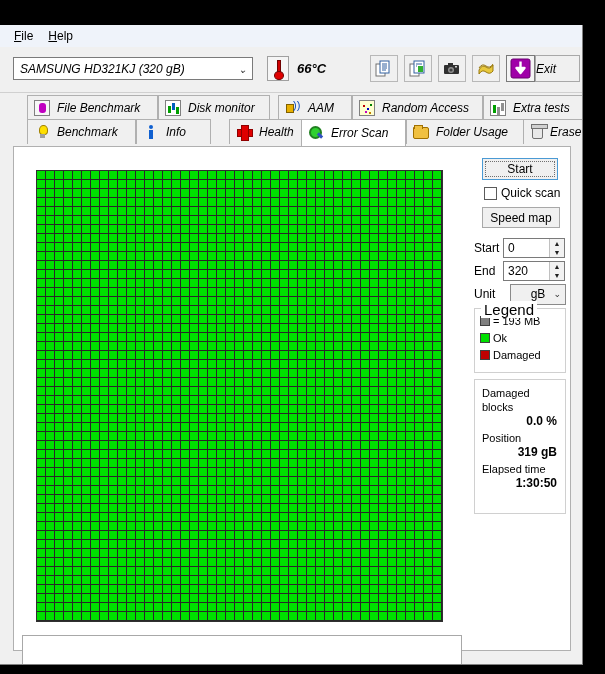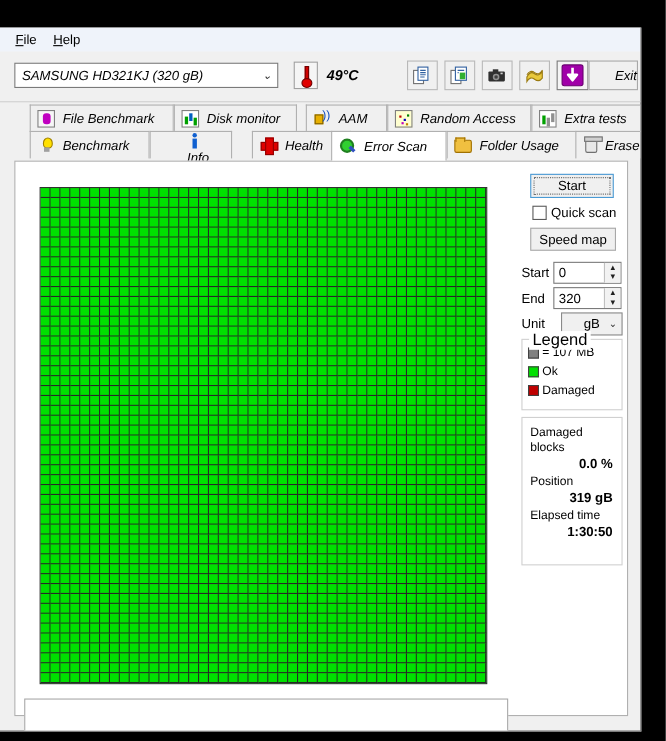--- a/index.html
+++ b/index.html
@@ -102,21 +102,21 @@
     left: 506px; width: 29px;
     border: 1px solid #7a7a7a;
     background: #f4f4f4;
   }
   #btn-exit {
     position: absolute; left: 535px; top: 8px;
     width: 45px; height: 27px;
     background: #f0f0f0;
     border: 1px solid #a8a8a8;
     font-size: 12px; color: #000;
-    display: flex; align-items: center; justify-content: flex-end;
+    display: flex; align-items: center; justify-content: flex-start;
   }
 
   
   #tabstrip {
     position: absolute; left: 13px; top: 70px;
     width: 558px; height: 52px;
   }
   .tab-row { position: absolute; left: 0; width: 558px; height: 25px; }
   #tab-row-top { top: 0; }
   #tab-row-bottom { top: 24px; }
@@ -404,21 +404,21 @@
     <div id="disk-select">
       <span>SAMSUNG HD321KJ (320 gB)</span>
       <span class="dd-arrow">⌄</span>
     </div>
 
     <div class="temp-box">
       <span class="thermo">
         <span class="stem"></span>
           <span class="bulb"></span>
       </span>
-      <span class="temp-text">49°C</span>
+      <span class="temp-text">66°C</span>
     </div>
 
     <div class="tool-btn" id="btn-copy-text">
       <svg width="18" height="18" viewBox="0 0 18 18">
         <rect x="1" y="4" width="9" height="12" fill="#fff" stroke="#707070"></rect>
         <rect x="5" y="1" width="9" height="12" fill="#fff" stroke="#3060a0"></rect>
         <g stroke="#3060a0" stroke-width="1">
           <line x1="7" y1="4" x2="12" y2="4"></line>
             <line x1="7" y1="6" x2="12" y2="6"></line>
           <line x1="7" y1="8" x2="12" y2="8"></line>
@@ -490,21 +490,21 @@
         <span class="ticon ic-extra"></span>
         <span class="tlabel">Extra tests</span>
       </div>
     </div>
 
     <div class="tab-row" id="tab-row-bottom">
       <div class="tab" style="left:14px;width:109px;">
         <span class="ticon ic-bench"></span>
         <span class="tlabel">Benchmark</span>
       </div>
-      <div class="tab" style="left:123px;width:75px;flex-direction:column;">
+      <div class="tab" style="left:123px;width:75px;">
         <span class="ticon ic-info"></span>
         <span class="tlabel">Info</span>
       </div>
       <div class="tab" style="left:216px;width:90px;">
         <span class="ticon ic-health"></span>
         <span class="tlabel">Health</span>
       </div>
       <div class="tab active" style="left:288px;width:105px;">
         <span class="ticon ic-errorscan"></span>
         <span class="tlabel">Error Scan</span>
@@ -2823,21 +2823,21 @@
         <span id="unit-select">
           <span>gB</span>
           <span class="dd-arrow">⌄</span>
         </span>
       </div>
 
       <div id="legend-group">
         <span class="group-title">Legend</span>
         <div class="legend-row">
           <span class="sw sw-block"></span>
-          <span>= 107 MB</span>
+          <span>= 193 MB</span>
         </div>
         <div class="legend-row">
           <span class="sw sw-ok"></span>
           <span>Ok</span>
         </div>
         <div class="legend-row">
           <span class="sw sw-damaged"></span>
           <span>Damaged</span>
         </div>
       </div>

